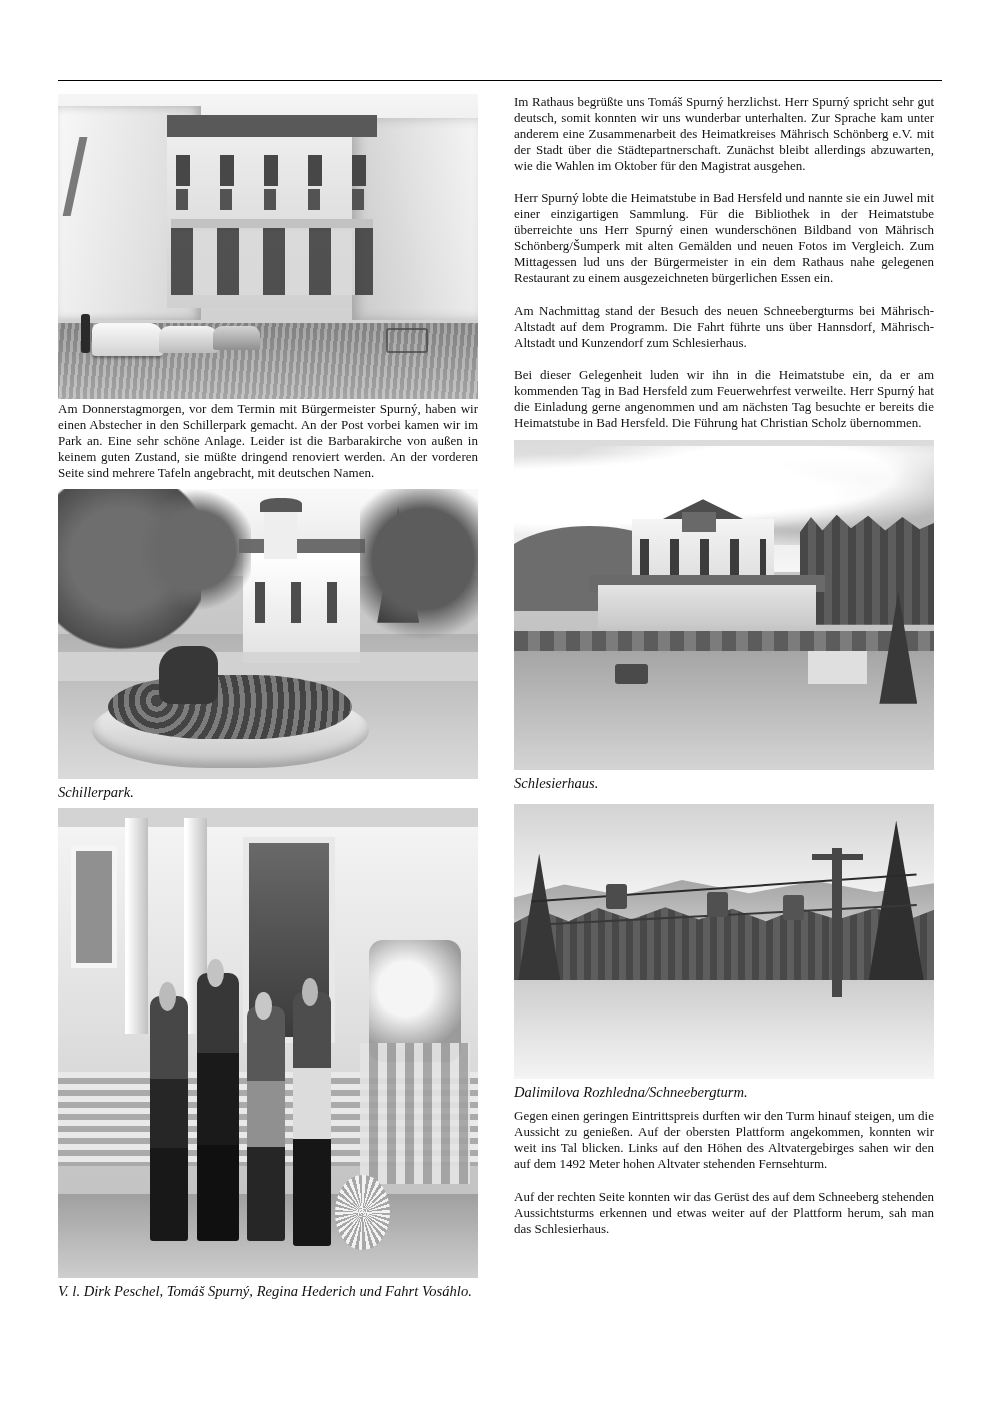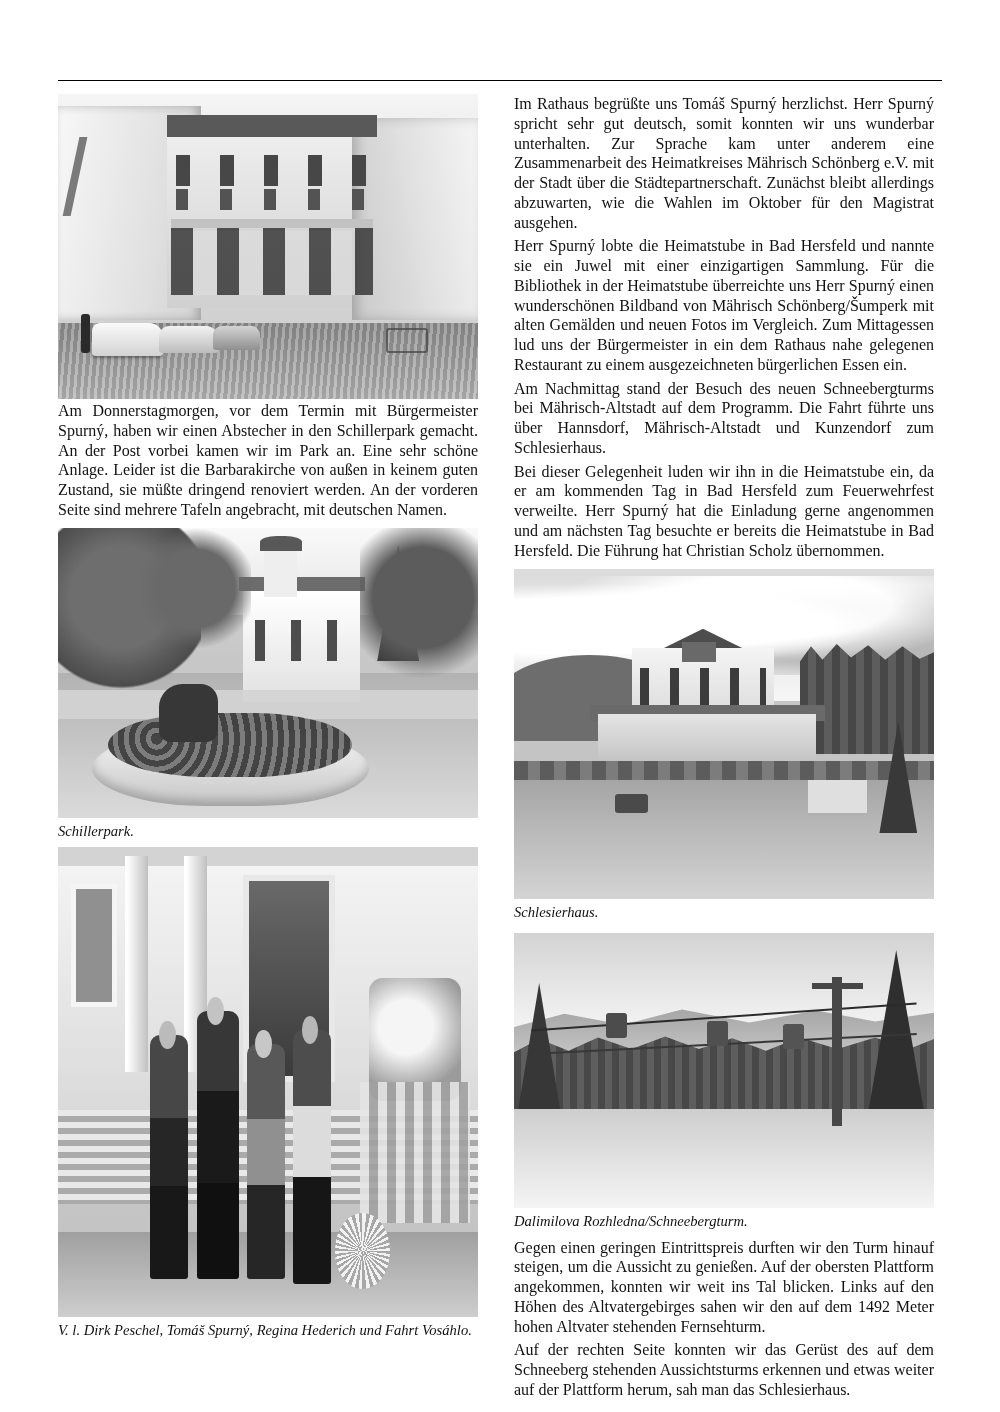--- a/index.html
+++ b/index.html
@@ -70,27 +70,27 @@
   .col {
     position: absolute;
     top: 94px;
     width: 420px;
   }
   .col-left { left: 58px; }
   .col-right { left: 514px; }
 
   p.body {
     margin: 0;
-    font-size: 16px;
+    font-size: 13px;
     line-height: 1.235;
     text-align: justify;
     text-justify: inter-word;
     hyphens: auto;
   }
-  p.body + p.body { margin-top: 4px; }
+  p.body + p.body { margin-top: 16px; }
 
   .caption {
     font-size: 14.6px;
     font-style: italic;
     line-height: 1.25;
     margin: 4px 0 7px 0;
   }
 
   
   .photo {

